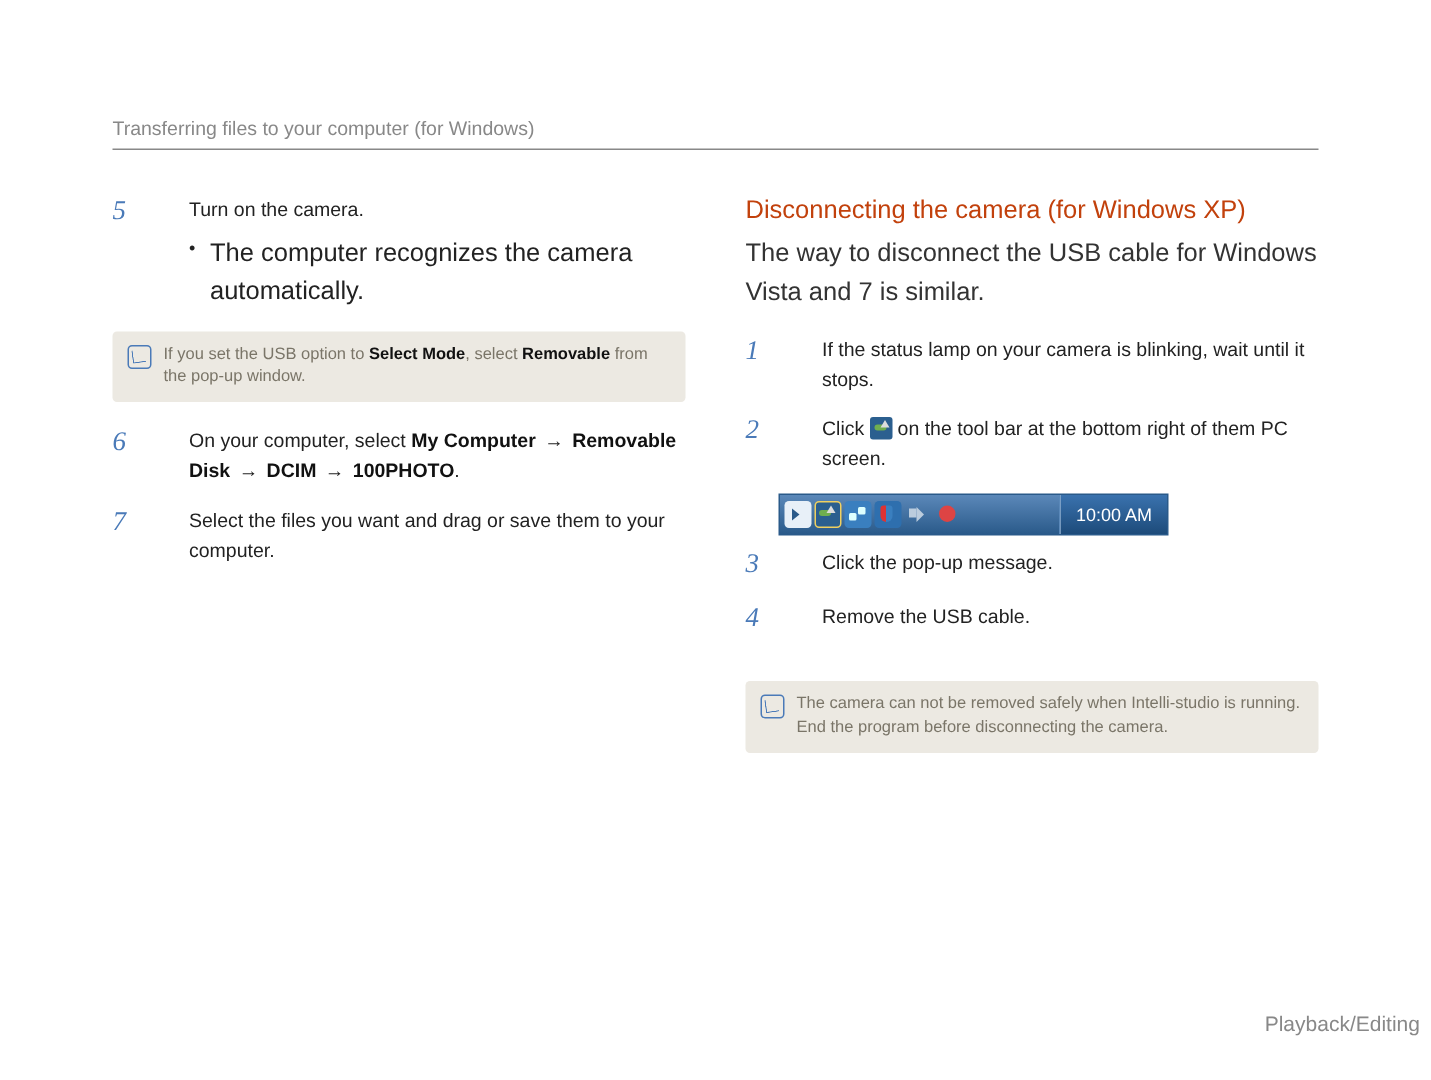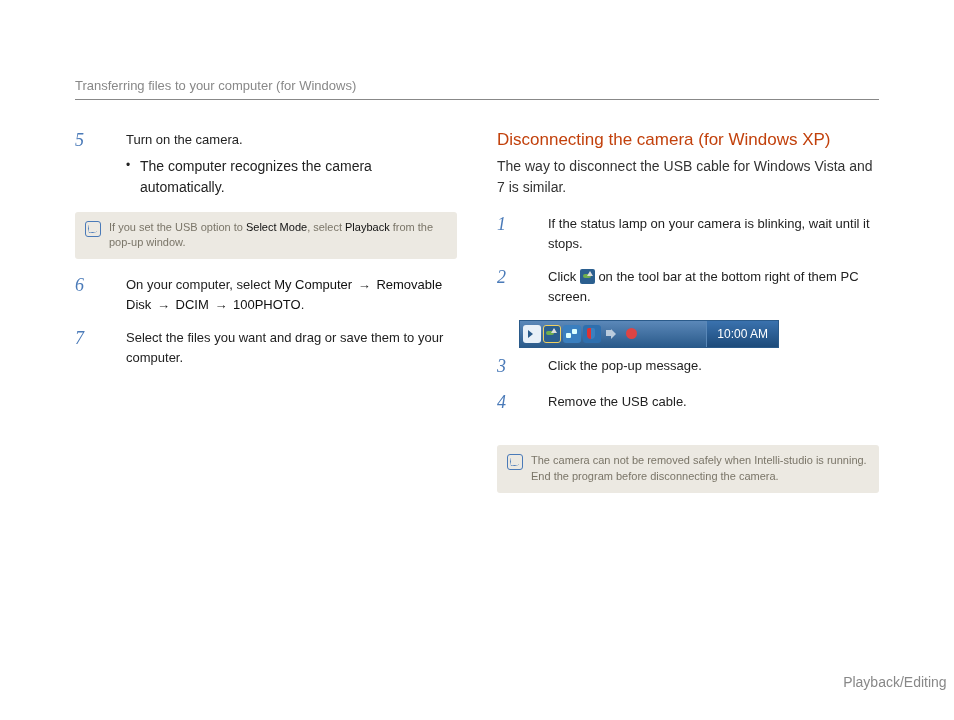--- a/index.html
+++ b/index.html
@@ -52,21 +52,21 @@
   }
   .bullet-item {
     display: flex;
     margin-top: 6px;
   }
   .bullet-dot {
     width: 14px;
     flex-shrink: 0;
     font-size: 12px;
   }
-  .bullet-text { flex:1; font-size: 14px; }
+  .bullet-text { flex:1; font-size: 17px; }
   .note-box {
     background: #ece9e2;
     border-radius: 3px;
     padding: 8px 10px;
     display: flex;
     align-items: flex-start;
     gap: 8px;
     margin: 10px 0 16px 0;
     font-size: 11px;
     color: #7a7568;
@@ -93,21 +93,21 @@
     border-radius: 1px;
     transform: rotate(-8deg);
   }
   .section-title {
     font-size: 17px;
     color: #c2410c;
     font-weight: 400;
     margin-bottom: 6px;
   }
   .section-sub {
-    font-size: 14px;
+    font-size: 17px;
     color: #333;
     line-height: 1.5;
     margin-bottom: 16px;
   }
   .inline-icon {
     display: inline-block;
     width: 15px;
     height: 15px;
     background: #2b5f8f;
     border-radius: 2px;
@@ -199,21 +199,21 @@
   .footer {
     position: absolute;
     bottom: 30px;
     left: 16px;
     width: 100%;
     text-align: right;
     font-size: 14px;
     color: #888;
   }
   .footer .pnum { color: #4a7ab8; }
-  b { font-weight: 400; color:#111; }
+  b { font-weight: 700; color:#111; }
   .arrow { margin: 0 2px; }
 </style>
 </head>
 <body>
 
 <div class="page-header">Transferring files to your computer (for Windows)</div>
 
 <div class="columns">
 
   <div class="col">
@@ -225,21 +225,21 @@
         <div class="bullet-item">
           <span class="bullet-dot">•</span>
           <span class="bullet-text">The computer recognizes the camera automatically.</span>
         </div>
       </div>
     </div>
 
     <div class="note-box">
       <span class="note-icon"></span>
       <div>
-        <span>If you set the USB option to </span><b>Select Mode</b><span>, select </span><b>Playback</b><span> from the pop-up window.</span>
+        <span>If you set the USB option to </span><b>Select Mode</b><span>, select </span><b>Removable</b><span> from the pop-up window.</span>
       </div>
     </div>
 
     <div class="step">
       <div class="step-num">6</div>
       <div class="step-body">
         <span>On your computer, select </span><b>My Computer</b>
         <span class="arrow">→</span>
         <b>Removable Disk</b>
         <span class="arrow">→</span>

